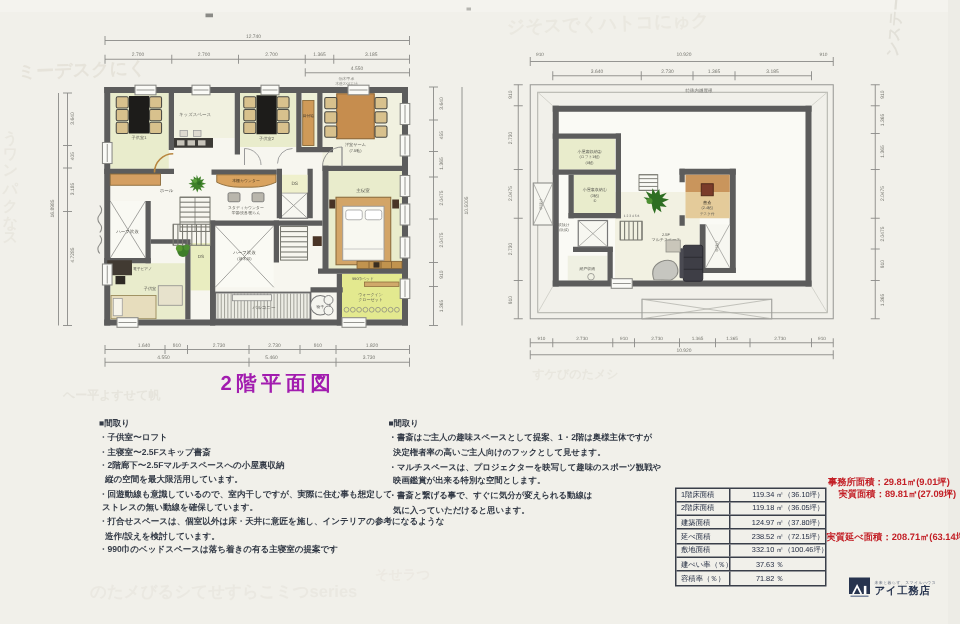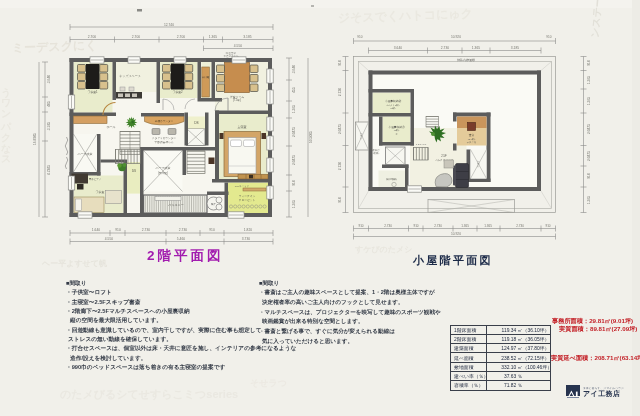--- a/index.html
+++ b/index.html
@@ -730,21 +730,20 @@
         <text x="548" y="226.5" font-size="3.1" fill="#76766f" text-anchor="middle">910</text>
         <line x1="353.5" y1="236.5" x2="555.5" y2="236.5" stroke="#8a8a88" stroke-width="0.6"></line>
         <line x1="353.5" y1="233.5" x2="353.5" y2="239.5" stroke="#8a8a88" stroke-width="0.6"></line>
         <line x1="555.5" y1="233.5" x2="555.5" y2="239.5" stroke="#8a8a88" stroke-width="0.6"></line>
         <text x="456" y="234.5" font-size="3.3" fill="#76766f" text-anchor="middle">10.920</text>
       </g>
 </svg>
 
 <div class="abs" style="left:147px;top:247px;font-size:13.5px;font-weight:bold;color:#a21caf;letter-spacing:3px;">2階平面図</div>
 
-<div class="abs" style="left:413px;top:252.5px;font-size:11px;font-weight:bold;color:#1b2947;letter-spacing:2.3px;">小屋階平面図</div>
 
 <div class="abs" style="left:66px;top:279px;font-size:5.7px;line-height:9.35px;color:#333a46;font-weight:bold;white-space:nowrap;">
       <div style="padding-left:0px">■間取り</div>
       <div style="padding-left:0px">・子供室〜ロフト</div>
       <div style="padding-left:0px">・主寝室〜2.5Fスキップ書斎</div>
       <div style="padding-left:0px">・2階廊下〜2.5Fマルチスペースへの小屋裏収納</div>
       <div style="padding-left:4px">縦の空間を最大限活用しています。</div>
       <div style="padding-left:0px">・回遊動線も意識しているので、室内干しですが、実際に住む事も想定して</div>
       <div style="padding-left:2px">ストレスの無い動線を確保しています。</div>
       <div style="padding-left:0px">・打合せスペースは、個室以外は床・天井に意匠を施し、インテリアの参考になるような</div>

